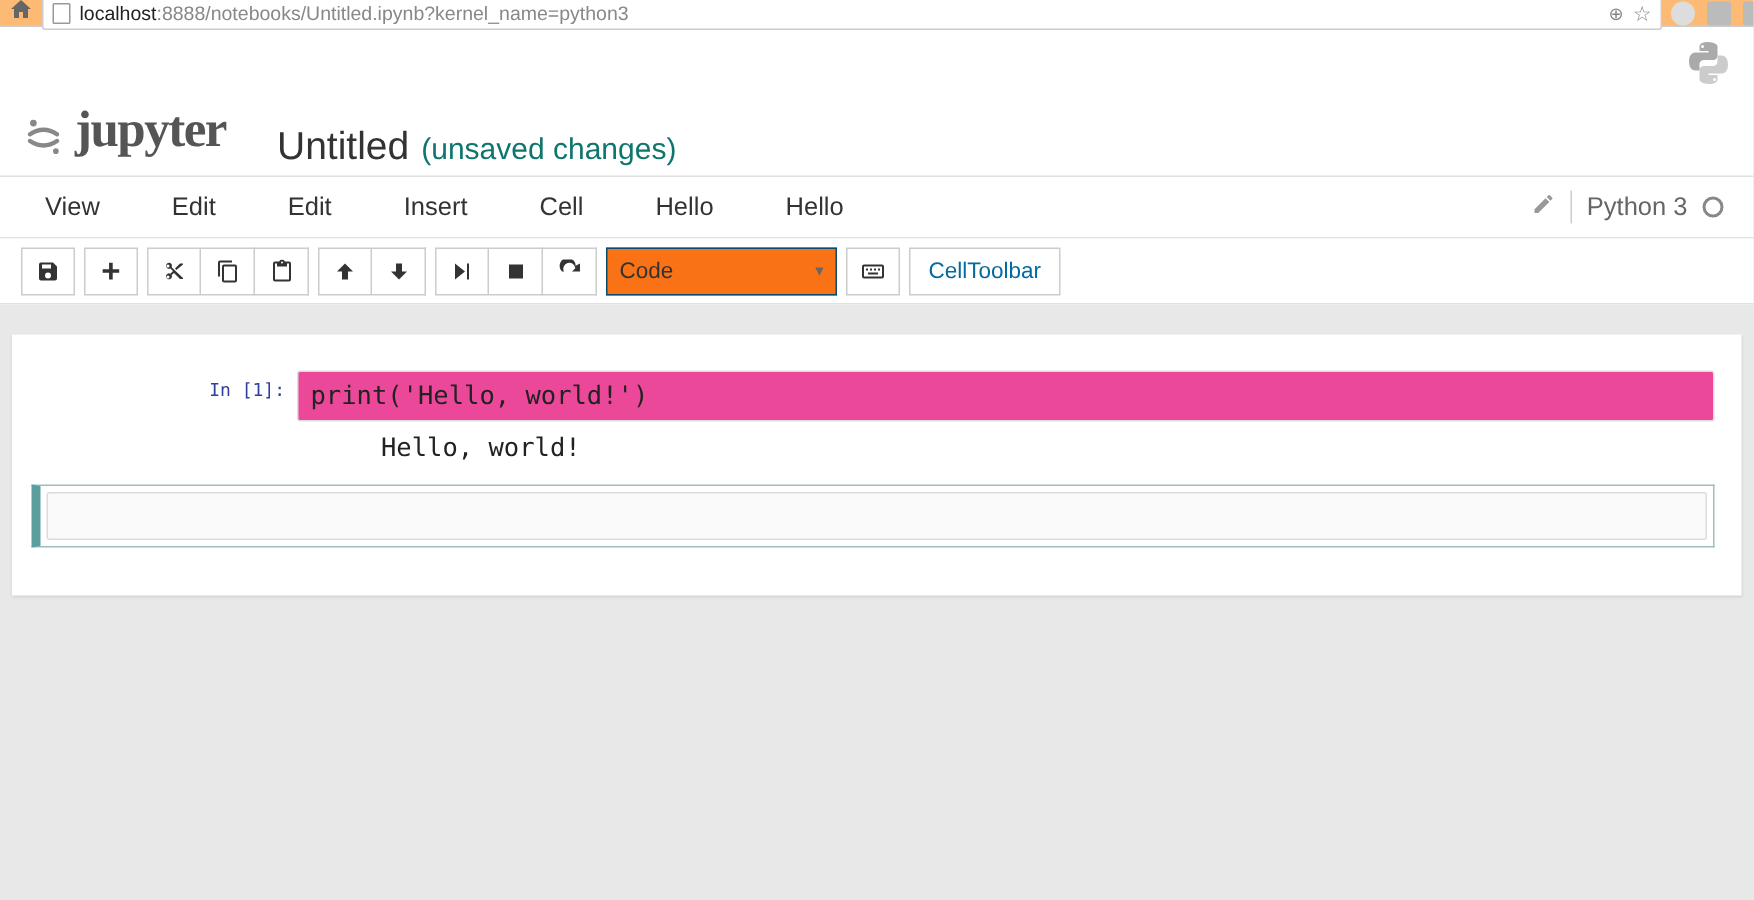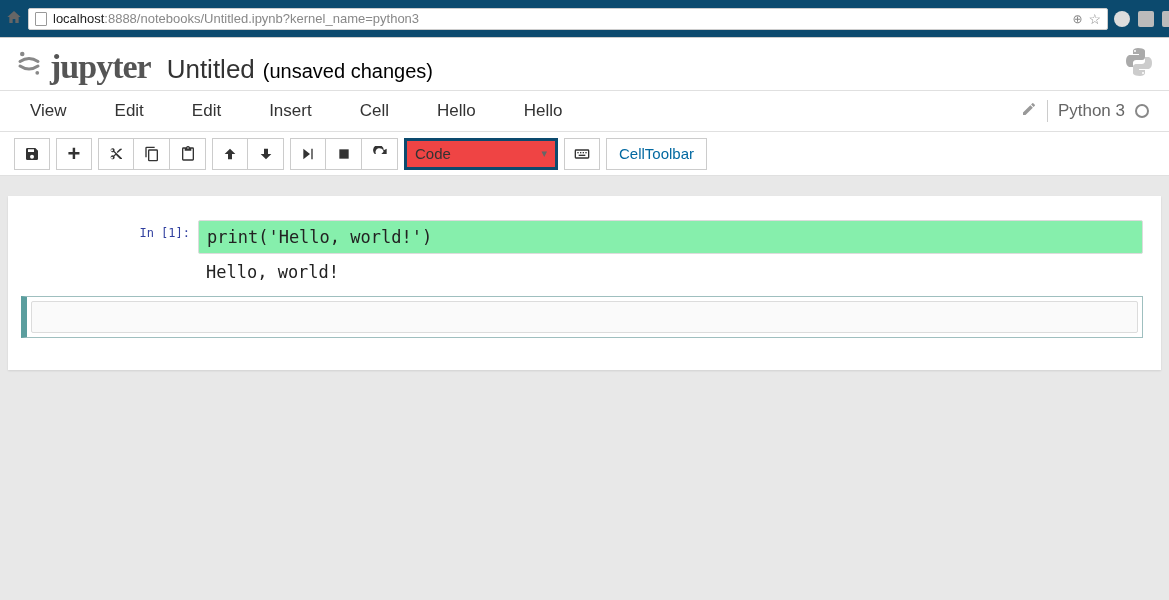--- a/index.html
+++ b/index.html
@@ -1,55 +1,55 @@
 <!DOCTYPE html>
 <html><head>
 <meta charset="utf-8">
 <style>
 * { box-sizing: border-box; margin: 0; padding: 0; }
 body { font-family: "Helvetica Neue", Helvetica, Arial, sans-serif; background: #e8e8e8; width: 1169px; height: 600px; overflow: hidden; }
-.browser-bar { height: 38px; background: #0c4a6e; border-bottom: 1px solid #ccc; display: flex; align-items: center; padding: 0 6px; gap: 6px; }
+.browser-bar { height: 18px; background: #fdba74; border-bottom: 1px solid #ccc; display: flex; align-items: center; padding: 0 6px; gap: 6px; }
 .browser-bar .home-icon { width: 16px; height: 16px; color: #666; }
 .url-box { flex: 0 0 auto; display: flex; align-items: center; background: #fff; border: 1px solid #ccc; height: 22px; padding: 0 6px; gap: 6px; width: 1080px; border-radius: 2px; font-size: 13px; color: #555; }
 .url-box .page-icon { width: 12px; height: 14px; border: 1px solid #999; border-radius: 1px; }
 .url-text { flex: 1; font-family: sans-serif; white-space: nowrap; }
 .url-host { color: #222; }
 .url-rest { color: #888; }
 .browser-right { display: flex; gap: 8px; margin-left: auto; align-items: center; }
 .browser-right .b-icon { width: 16px; height: 16px; background: #bbb; border-radius: 2px; }
 .app { background: #fff; }
 .header { display: flex; align-items: baseline; padding: 10px 14px 4px 14px; position: relative; }
-.logo-wrap { display: flex; align-items: flex-start; gap: 6px; }
+.logo-wrap { display: flex; align-items: flex-end; gap: 6px; margin-top: 40px; }
 .jupyter-logo { font-family: Georgia, serif; font-size: 34px; font-weight: bold; color: #555; letter-spacing: -1px; }
 .jupyter-symbol { width: 30px; height: 30px; }
-.title-area { margin-left: 16px; display: flex; align-items: baseline; gap: 8px; }
+.title-area { margin-left: 34px; display: flex; align-items: baseline; gap: 8px; }
 .nb-title { font-size: 26px; color: #333; font-weight: normal; }
-.nb-status { font-size: 20px; color: #000000; }
+.nb-status { font-size: 20px; color: #0f766e; }
 .python-logo { position: absolute; right: 14px; top: 8px; width: 32px; height: 32px; }
 .menubar { display: flex; align-items: center; padding: 8px 20px; border-top: 1px solid #e0e0e0; border-bottom: 1px solid #e0e0e0; height: 42px; }
 .menubar .menu-item { font-size: 17px; color: #333; padding: 4px 10px; margin-right: 28px; cursor: pointer; }
 .menu-right { margin-left: auto; display: flex; align-items: center; gap: 10px; justify-content: flex-end; }
 .edit-icon { width: 16px; height: 16px; color: #888; }
 .sep { width: 1px; height: 22px; background: #ccc; }
 .kernel-name { font-size: 17px; color: #666; }
 .kernel-dot { width: 14px; height: 14px; border: 2px solid #888; border-radius: 50%; }
 .toolbar { display: flex; align-items: center; padding: 6px 14px; gap: 6px; background: #fff; border-bottom: 1px solid #e0e0e0; height: 44px; }
 .tb-group { display: flex; gap: 0; }
 .tb-btn { width: 36px; height: 32px; border: 1px solid #ccc; background: #fff; display: flex; align-items: center; justify-content: center; cursor: pointer; font-size: 15px; color: #333; }
 .tb-group .tb-btn + .tb-btn { border-left: none; }
-.celltype { height: 32px; border: 3px solid #0c4a6e; background: #ef4444; padding: 0 24px 0 8px; font-size: 15px; color: #333; min-width: 154px; position: relative; display: flex; align-items: center; cursor: pointer; }
+.celltype { height: 32px; border: 1px solid #0c4a6e; background: #f97316; padding: 0 24px 0 8px; font-size: 15px; color: #333; min-width: 154px; position: relative; display: flex; align-items: center; cursor: pointer; }
 .celltype::after { content: "▾"; position: absolute; right: 8px; color: #666; font-size: 11px; }
 .tb-text-btn { height: 32px; border: 1px solid #ccc; background: #fff; padding: 0 12px; font-size: 15px; color: #0369a1; display: flex; align-items: center; cursor: pointer; }
 .notebook-container { background: #fff; margin: 20px 8px 0 8px; padding: 24px 18px 28px 18px; box-shadow: 0 1px 2px rgba(0,0,0,0.1); }
 .cell { display: flex; margin-bottom: 4px; }
 .cell.selected { border: 1px solid #9FBFBF; border-left: 6px solid #5B9E9E; padding: 4px; margin-left: -5px; }
 .prompt { width: 172px; text-align: right; padding: 6px 8px 0 0; font-family: monospace; font-size: 12px; color: #303F9F; flex-shrink: 0; }
-.input-area { flex: 1; border: 1px solid #dcdcdc; background: #86efac; padding: 6px 8px; font-family: monospace; font-size: 17px; color: #222; min-height: 32px; border-radius: 2px; }
+.input-area { flex: 1; border: 1px solid #dcdcdc; background: #ec4899; padding: 6px 8px; font-family: monospace; font-size: 17px; color: #222; min-height: 32px; border-radius: 2px; }
 .input-area.active { background: #fafafa; }
-.output-row { display: flex; margin: 2px 0 10px 0; }
+.output-row { display: flex; margin: 2px 0 10px 0; gap: 48px; }
 .output-area { flex: 1; padding: 4px 8px; font-family: monospace; font-size: 17px; color: #222; }
 .svg-icon { width: 16px; height: 16px; fill: currentColor; }
 </style>
 </head>
 <body>
 
 <div class="browser-bar">
   <span>
     <svg class="svg-icon home-icon" viewBox="0 0 24 24">
         <path fill="#666" d="M12 3l10 9h-3v9h-5v-6h-4v6H5v-9H2z"></path>

